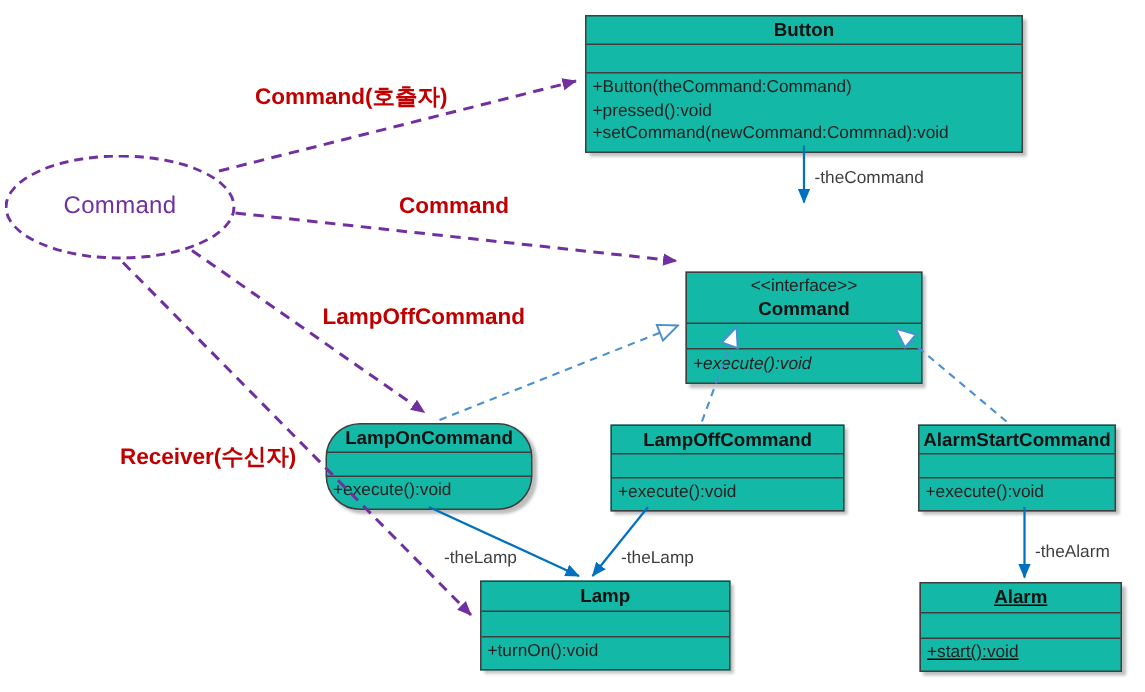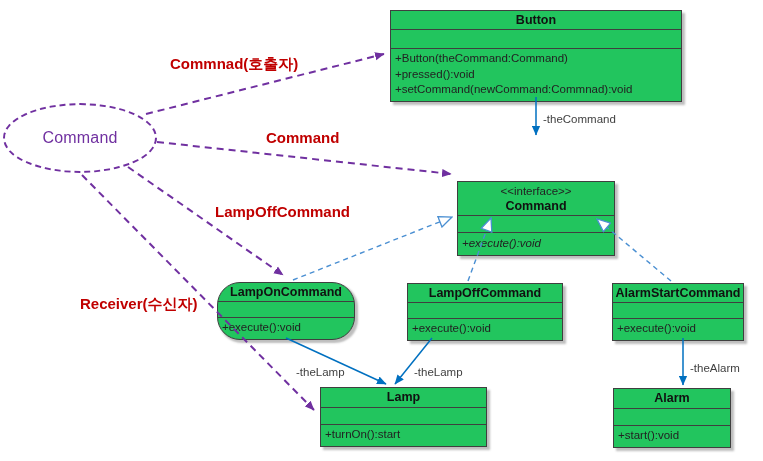--- a/index.html
+++ b/index.html
@@ -2,21 +2,21 @@
 <html><head>
 <meta charset="utf-8">
 <style>
   html,body{margin:0;padding:0;background:#fff;}
   #canvas{
     position:relative;width:763px;height:461px;background:#ffffff;overflow:hidden;
     font-family:"Liberation Sans","DejaVu Sans",sans-serif;
   }
   
   .uml{
-    position:absolute;background:#22c55e;border:1px solid #3f3f3f;
+    position:absolute;background:#14b8a6;border:1px solid #3f3f3f;
     box-shadow:2.5px 2.5px 2px rgba(110,110,110,.45);
     z-index:1;box-sizing:border-box;
   }
   .uml-title{
     border-bottom:1px solid #3f3f3f;text-align:center;font-weight:bold;
     font-size:12.5px;line-height:18px;color:#111;white-space:nowrap;
   }
   .uml-stereo{
     display:block;font-weight:normal;font-size:11.5px;line-height:14px;padding-top:2px;color:#222;
   }
@@ -74,21 +74,21 @@
 
     <line x1="293" y1="280" x2="452" y2="217" stroke="#4A8FD2" stroke-width="1.4" stroke-dasharray="5 4" marker-end="url(#triHollow)"></line>
     <line x1="468" y1="281" x2="491" y2="218" stroke="#4A8FD2" stroke-width="1.4" stroke-dasharray="5 4" marker-end="url(#triHollow)"></line>
     <line x1="671" y1="281" x2="597" y2="219" stroke="#4A8FD2" stroke-width="1.4" stroke-dasharray="5 4" marker-end="url(#triHollow)"></line>
   </svg>
 
   <div class="pattern-ellipse">
     <span>Command</span>
   </div>
 
-  <div class="role" style="left:170px;top:55px">Commnad(호출자)</div>
+  <div class="role" style="left:170px;top:55px">Command(호출자)</div>
   <div class="role" style="left:266px;top:129px">Command</div>
   <div class="role" style="left:215px;top:203px">LampOffCommand</div>
   <div class="role" style="left:80px;top:295px">Receiver(수신자)</div>
 
   <div class="uml" style="left:390px;top:10px;width:292px;">
     <div class="uml-title" style="line-height:18px">Button</div>
     <div class="uml-attrs" style="height:18px"></div>
     <div class="uml-methods">
       <div class="m">+Button(theCommand:Command)</div>
       <div class="m">+pressed():void</div>
@@ -128,25 +128,25 @@
     <div class="uml-attrs"></div>
     <div class="uml-methods">
       <div class="m">+execute():void</div>
     </div>
   </div>
 
   <div class="uml" style="left:320px;top:387px;width:167px;">
     <div class="uml-title" style="line-height:19px">Lamp</div>
     <div class="uml-attrs" style="height:16px"></div>
     <div class="uml-methods">
-      <div class="m">+turnOn():start</div>
+      <div class="m">+turnOn():void</div>
     </div>
   </div>
 
-  <div class="uml" style="left:613px;top:388px;width:118px;">
+  <div class="uml" style="left:613px;top:388px;width:135px;text-decoration:underline;">
     <div class="uml-title" style="line-height:19px">Alarm</div>
     <div class="uml-attrs" style="height:16px"></div>
     <div class="uml-methods">
       <div class="m">+start():void</div>
     </div>
   </div>
 
   <div class="elabel" style="left:543px;top:113px">-theCommand</div>
   <div class="elabel" style="left:296px;top:366px">-theLamp</div>
   <div class="elabel" style="left:414px;top:366px">-theLamp</div>

